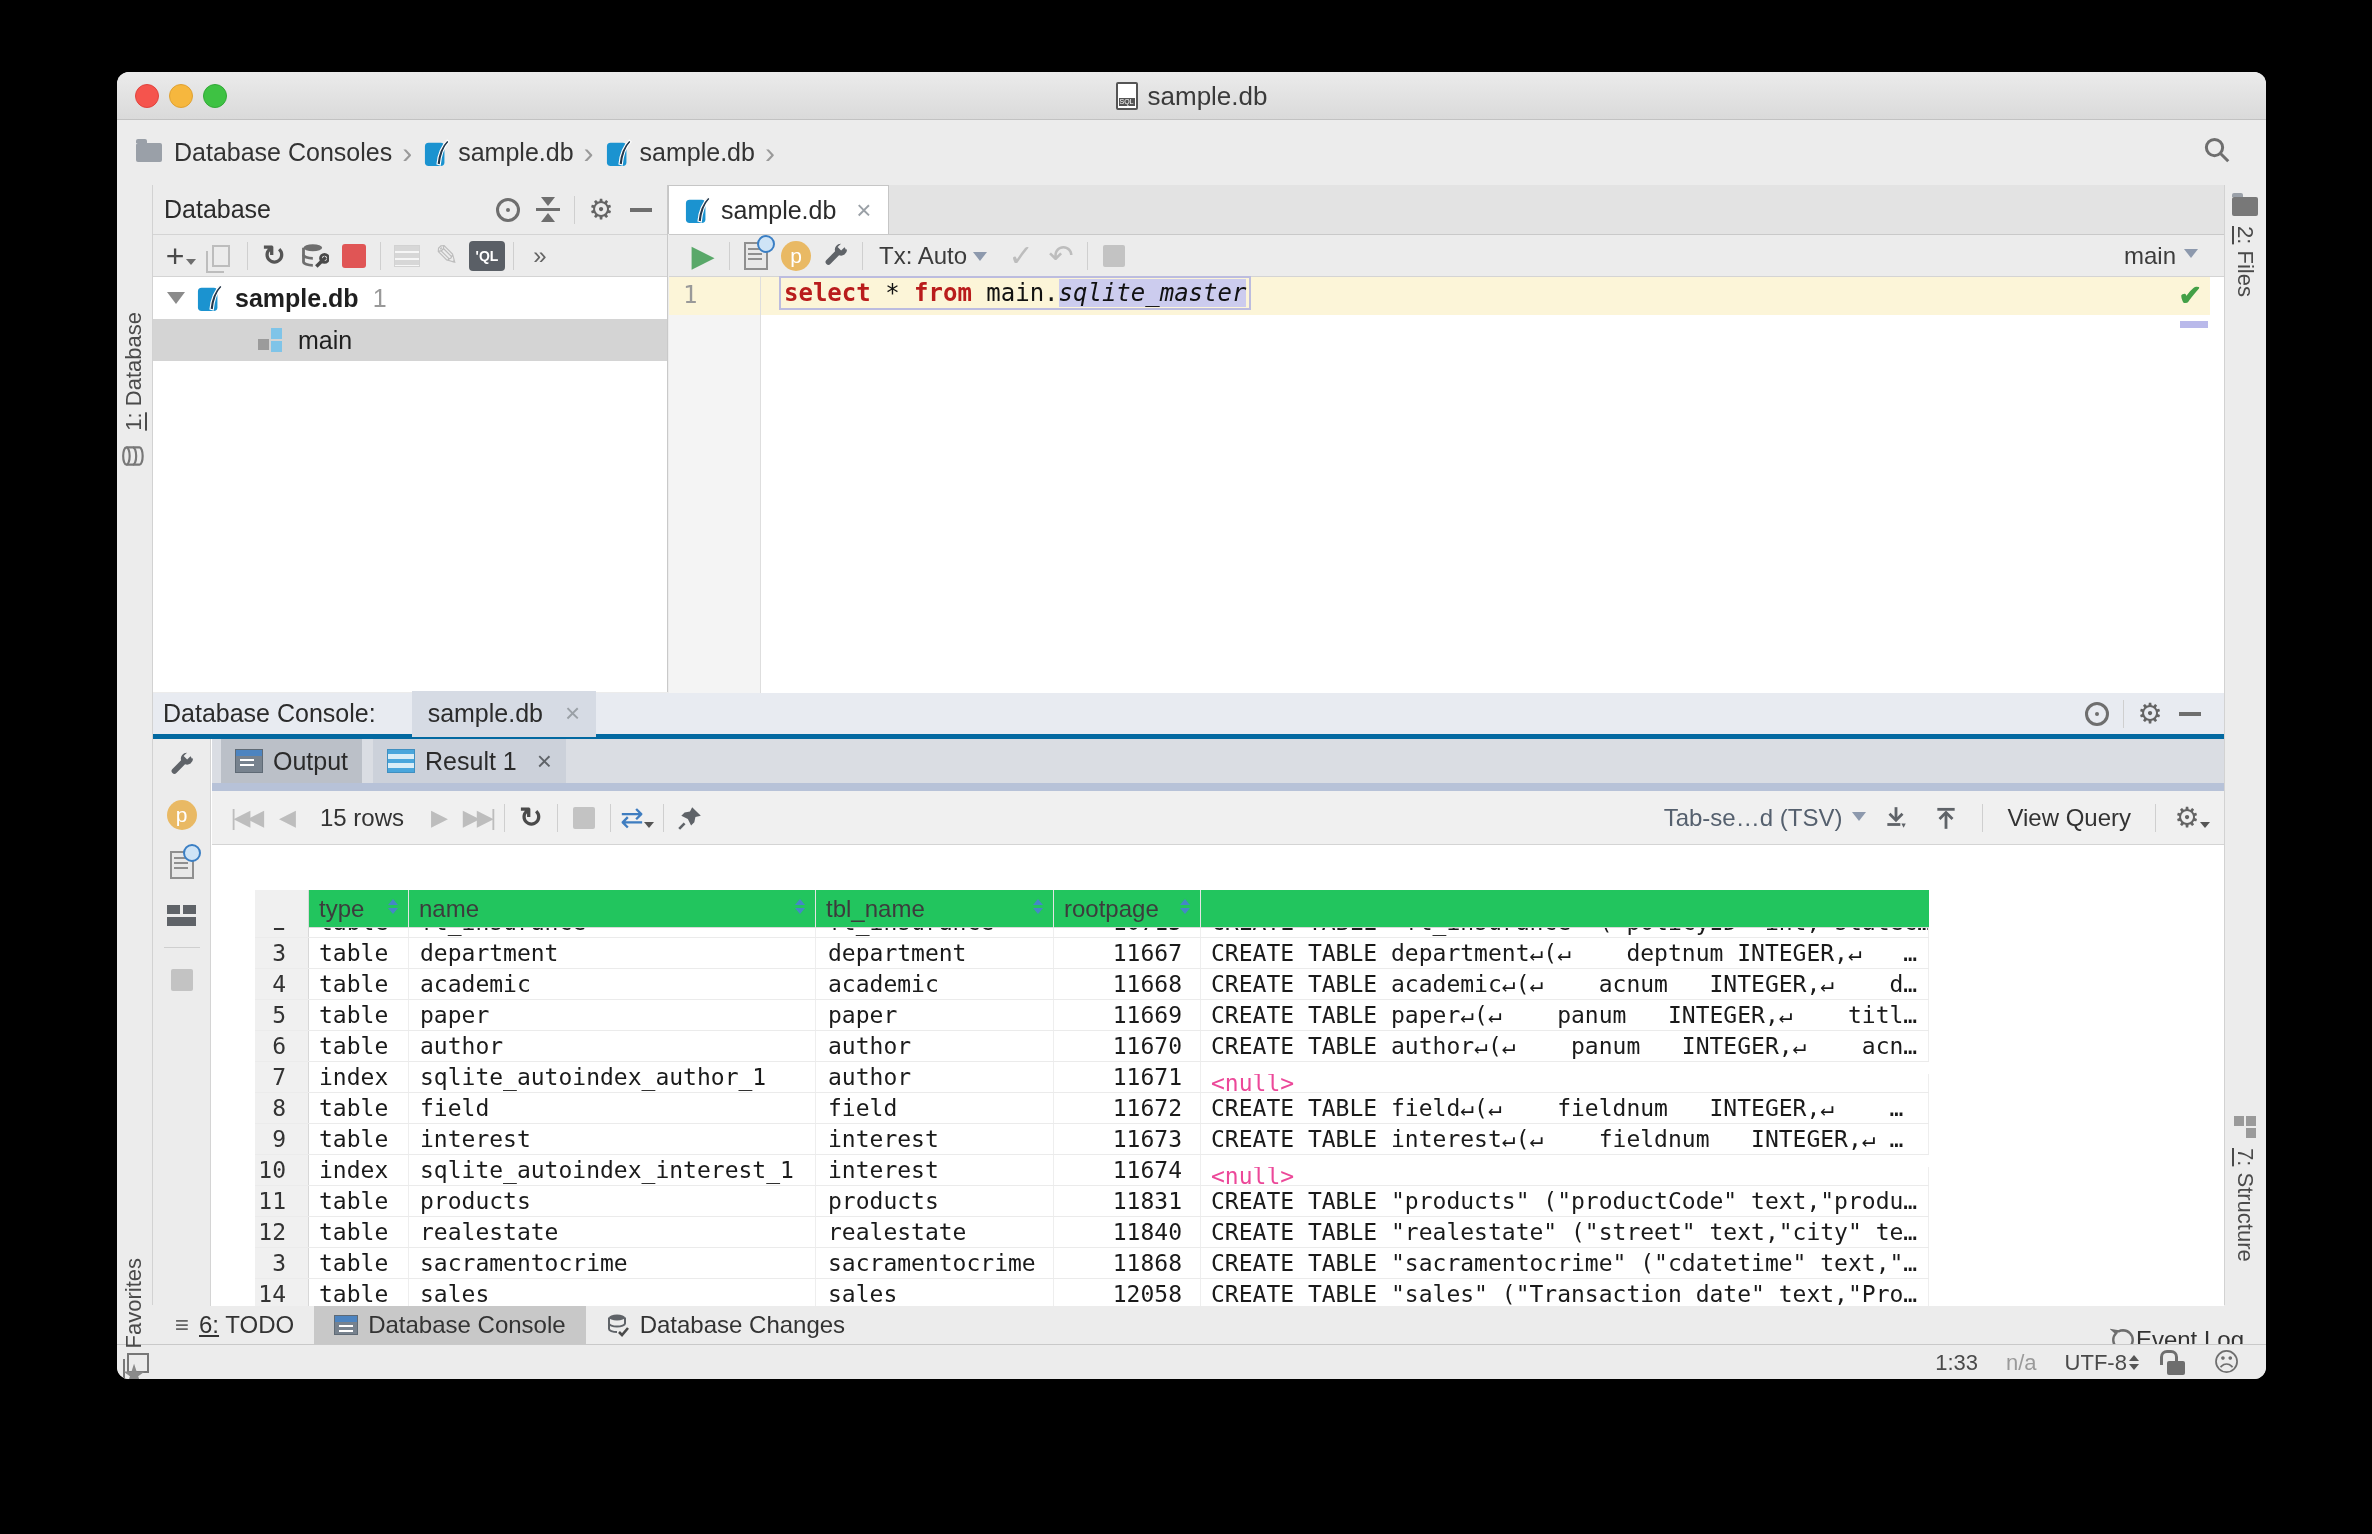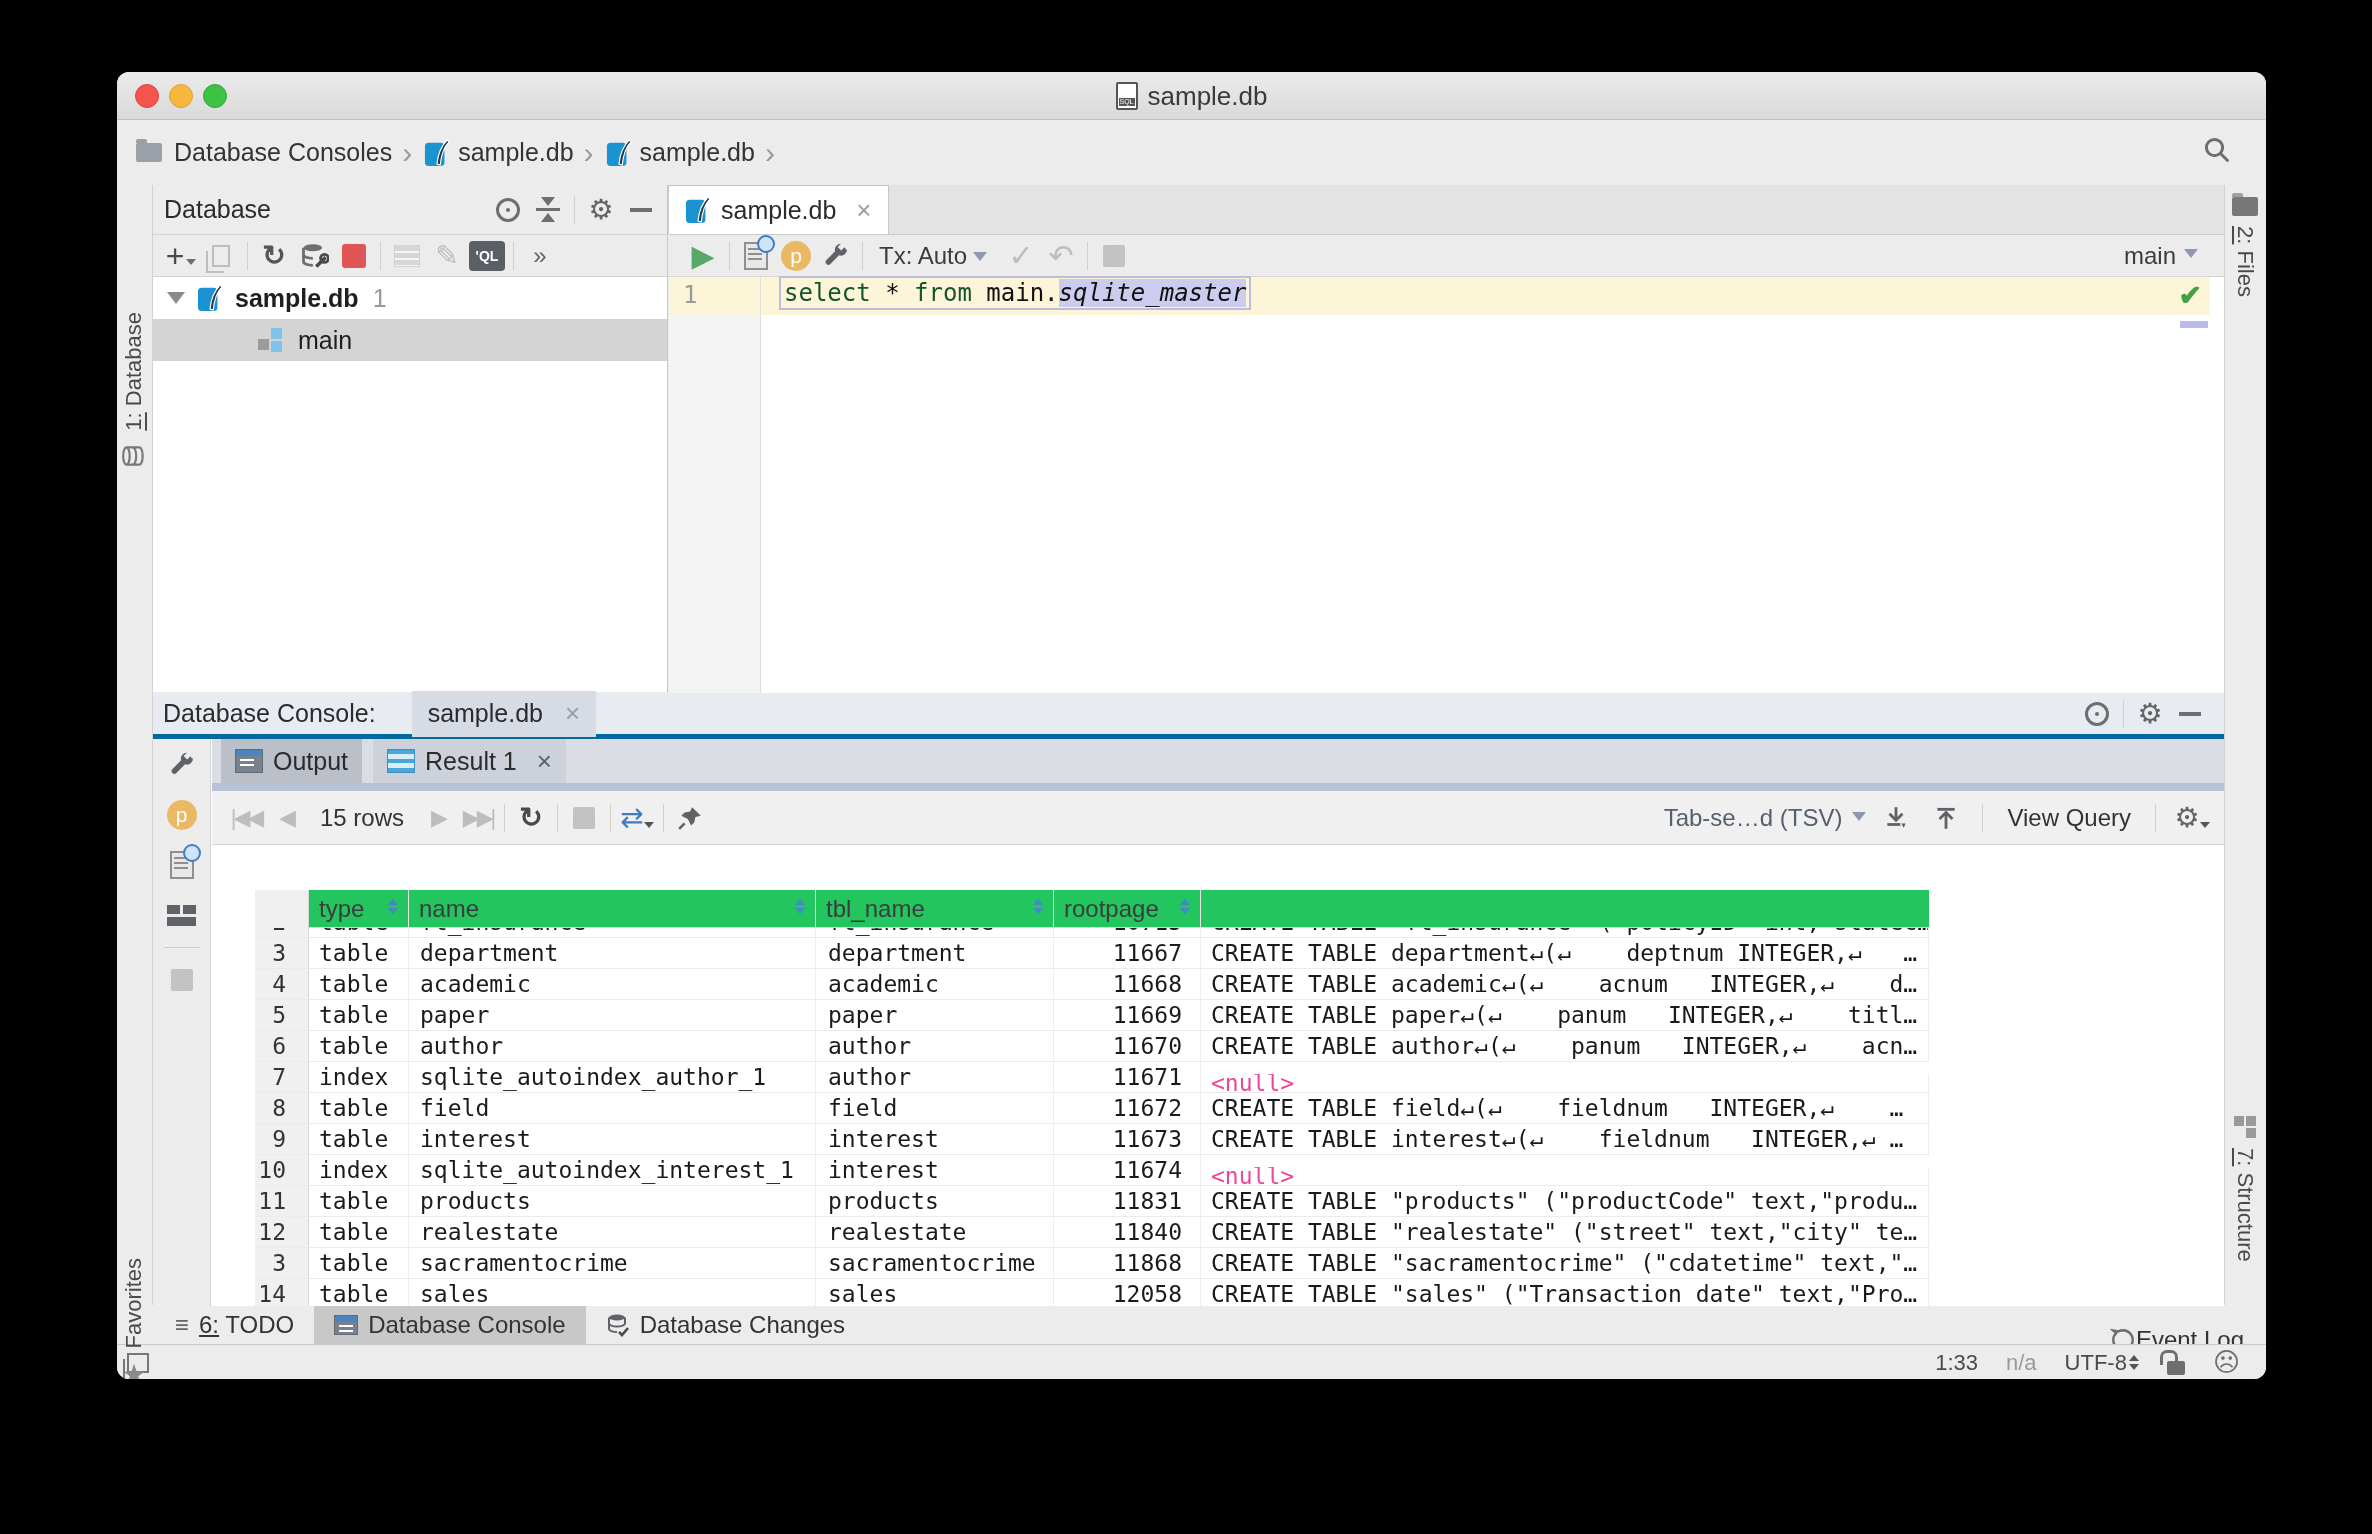--- a/index.html
+++ b/index.html
@@ -58,21 +58,21 @@
   .etool{display:flex;align-items:center;padding-left:14px;position:relative;height:42px;background:#ececec;border-bottom:1px solid #d4d4d4;}
   .txauto{font-size:24px;color:#3c3c3c;margin:0 6px 0 10px;}
   .caret{width:0;height:0;border:7px solid transparent;border-top:9px solid #8d99ad;margin-top:8px;}
   .mainsel{position:absolute;right:26px;display:flex;align-items:center;gap:8px;font-size:24px;color:#3c3c3c;}
   .ebody{position:relative;height:416px;background:#fff;}
   .gutter{position:absolute;left:0;top:0;bottom:0;width:92px;background:#f4f4f4;border-right:1px solid #dedede;}
   .line1{position:absolute;left:0;top:0;right:14px;height:38px;background:#fcf5d8;}
   .lnum{position:absolute;left:14px;top:4px;font-family:"DejaVu Sans Mono",monospace;font-size:24px;color:#999;}
   .code{position:absolute;left:110px;top:2px;font-family:"DejaVu Sans Mono",monospace;font-size:24px;color:#111;white-space:pre;}
   .stmt{border:2px solid #bcbcdf;padding:1px 3px;}
-  .kw{color:#14532d;font-weight:normal;}
+  .kw{color:#b91c1c;font-weight:bold;}
   .ident{font-style:italic;background:#ccccee;}
   .gut-ok{position:absolute;right:22px;top:2px;color:#43a047;font-size:28px;font-weight:bold;}
   .err-mark{position:absolute;right:16px;top:44px;width:28px;height:7px;background:#b9b9ea;}
   
   .console{position:absolute;left:36px;top:621px;right:42px;height:613px;background:#fff;}
   .chead{height:46px;background:#e8ebf1;border-bottom:5px solid #0369a1;display:flex;align-items:center;font-size:25px;color:#2b2b2b;position:relative;}
   .chead .lab{margin-left:10px;}
   .ctab{height:46px;background:#d6dbe4;display:flex;align-items:center;padding:0 16px;margin-left:36px;gap:12px;}
   .chead .ricons{position:absolute;right:14px;display:flex;align-items:center;}
   .cstrip{position:absolute;left:0;top:46px;bottom:0;width:58px;background:#ececec;border-right:1px solid #d4d4d4;display:flex;flex-direction:column;align-items:center;padding-top:8px;gap:14px;}

